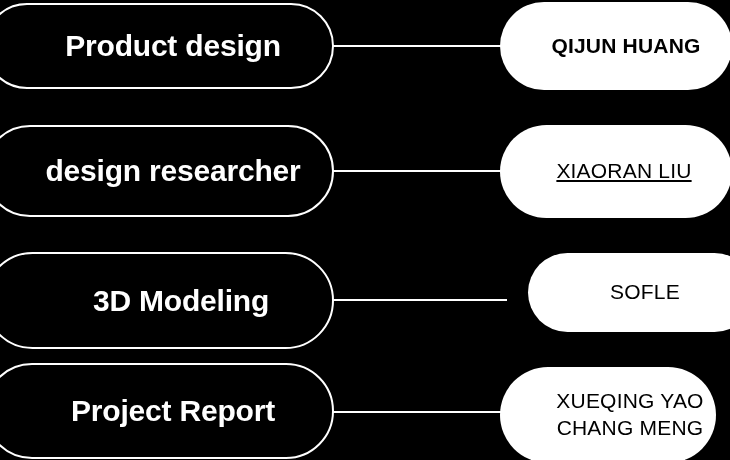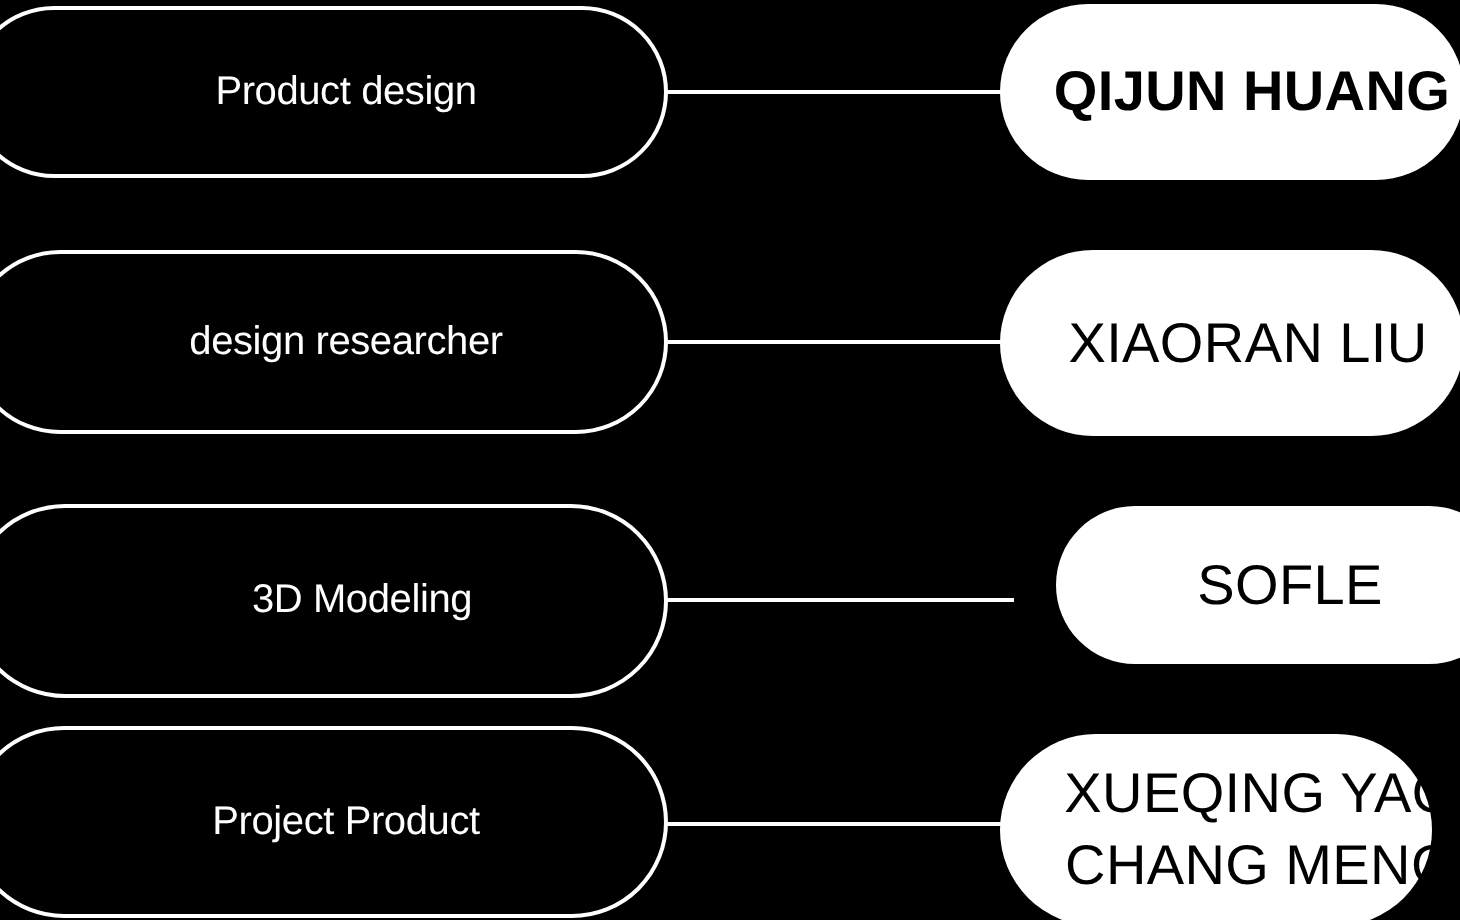--- a/index.html
+++ b/index.html
@@ -34,43 +34,43 @@
     background: #000000;
     border: 2px solid #ffffff;
     border-radius: 999px;
     display: flex;
     align-items: center;
     justify-content: center;
     z-index: 2;
   }
   .role-label {
     color: #ffffff;
-    font-weight: normal;
-    font-size: 20px;
+    font-weight: bold;
+    font-size: 30px;
     letter-spacing: -0.2px;
     line-height: 1.05;
     white-space: nowrap;
     text-align: center;
   }
 
   
   .name-pill {
     position: absolute;
     box-sizing: border-box;
     background: #ffffff;
     border: none;
     border-radius: 999px;
     display: flex;
     align-items: center;
     justify-content: center;
     z-index: 2;
   }
   .name-label {
     color: #000000;
-    font-size: 28px;
+    font-size: 21px;
     font-weight: normal;
     line-height: 1.28;
     text-align: center;
     white-space: pre-line;
     letter-spacing: 0.2px;
   }
   .name-label.bold {
     font-weight: bold;
   }
 
@@ -89,21 +89,21 @@
   #name-1 { left: 500px; top: 125px; width: 232px; height: 93px; }
   #name-2 { left: 528px; top: 253px; width: 226px; height: 79px; }
   #name-3 { left: 500px; top: 367px; width: 216px; height: 96px; }
 
   #role-0 .role-label { transform: translateX(14px); }
   #role-1 .role-label { transform: translateX(14px); }
   #role-2 .role-label { transform: translateX(14px); margin-left: 16px; }
   #role-3 .role-label { transform: translateX(14px); }
 
   #name-0 .name-label { transform: translateX(10px); }
-  #name-1 .name-label { transform: translateX(8px); }
+  #name-1 .name-label { transform: translateX(8px); text-decoration: underline; }
   #name-2 .name-label { transform: translateX(4px); }
   #name-3 .name-label { transform: translateX(14px); margin-left: 16px; }
 </style>
 </head>
 <body>
 
 <div id="canvas">
 
   <div class="connector" id="line-0"></div>
   <div class="role-pill" id="role-0">
@@ -124,20 +124,20 @@
   <div class="connector" id="line-2"></div>
   <div class="role-pill" id="role-2">
     <span class="role-label">3D Modeling</span>
   </div>
   <div class="name-pill" id="name-2">
     <span class="name-label">SOFLE</span>
   </div>
 
   <div class="connector" id="line-3"></div>
   <div class="role-pill" id="role-3">
-    <span class="role-label">Project Product</span>
+    <span class="role-label">Project Report</span>
   </div>
   <div class="name-pill" id="name-3">
     <span class="name-label">XUEQING YAO
 CHANG MENG</span>
   </div>
 
 </div>
 
 </body></html>

